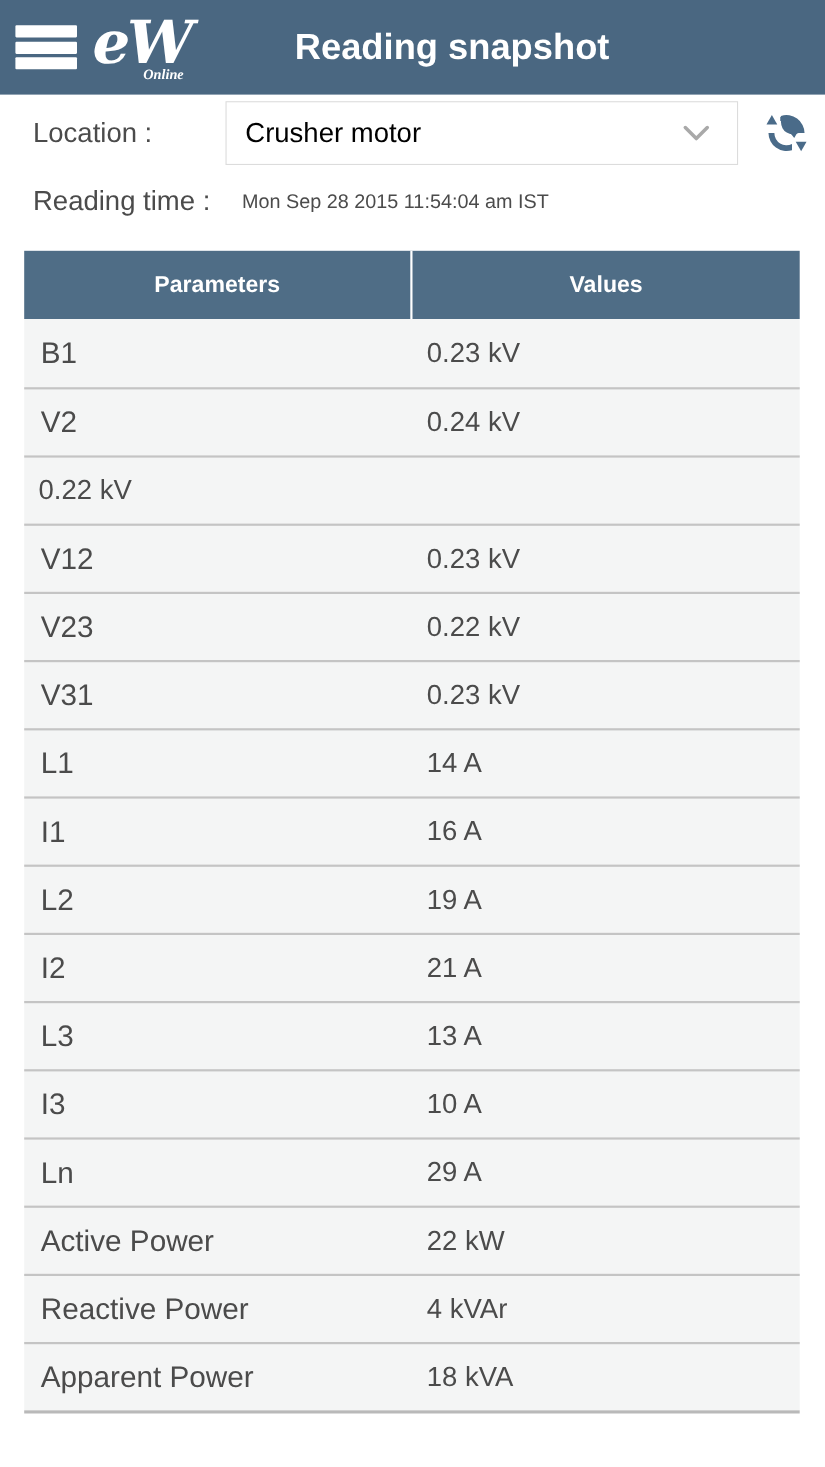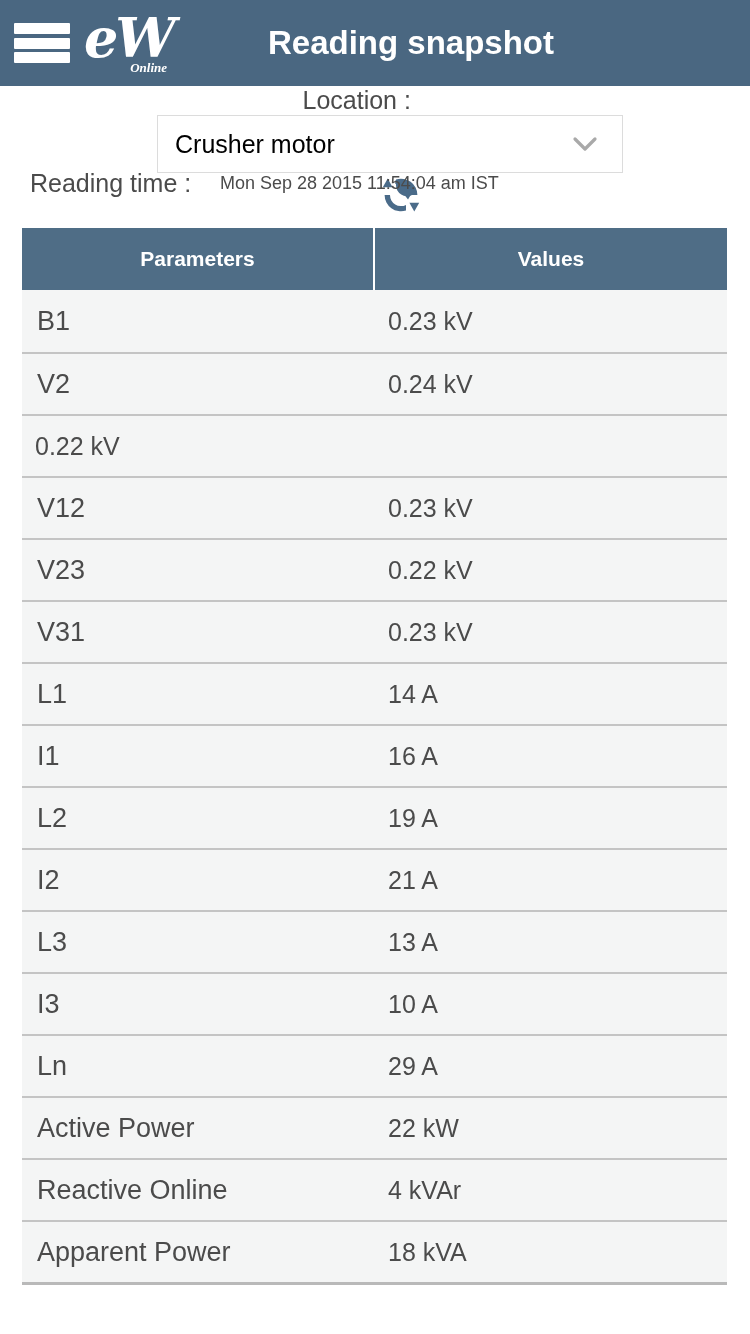--- a/index.html
+++ b/index.html
@@ -96,21 +96,20 @@
   .filters {
     background: #ffffff;
     padding: 0;
   }
 
   .row-location {
     display: flex;
     align-items: center;
     height: 70px;
     padding: 0 0 0 30px;
-    flex-direction: column;
   }
 
   .label {
     font-size: 25px;
     color: #4b4b4b;
     white-space: nowrap;
   }
 
   .location-label { width: 175px; flex: 0 0 auto; }
 
@@ -319,21 +318,21 @@
         </div>
         <div class="trow">
           <div class="td-param">Ln</div>
           <div class="td-value">29 A</div>
         </div>
         <div class="trow">
           <div class="td-param">Active Power</div>
           <div class="td-value">22 kW</div>
         </div>
         <div class="trow">
-          <div class="td-param">Reactive Online</div>
+          <div class="td-param">Reactive Power</div>
           <div class="td-value">4 kVAr</div>
         </div>
         <div class="trow">
           <div class="td-param">Apparent Power</div>
           <div class="td-value">18 kVA</div>
         </div>
       </div>
   </div>
 
 </div>

